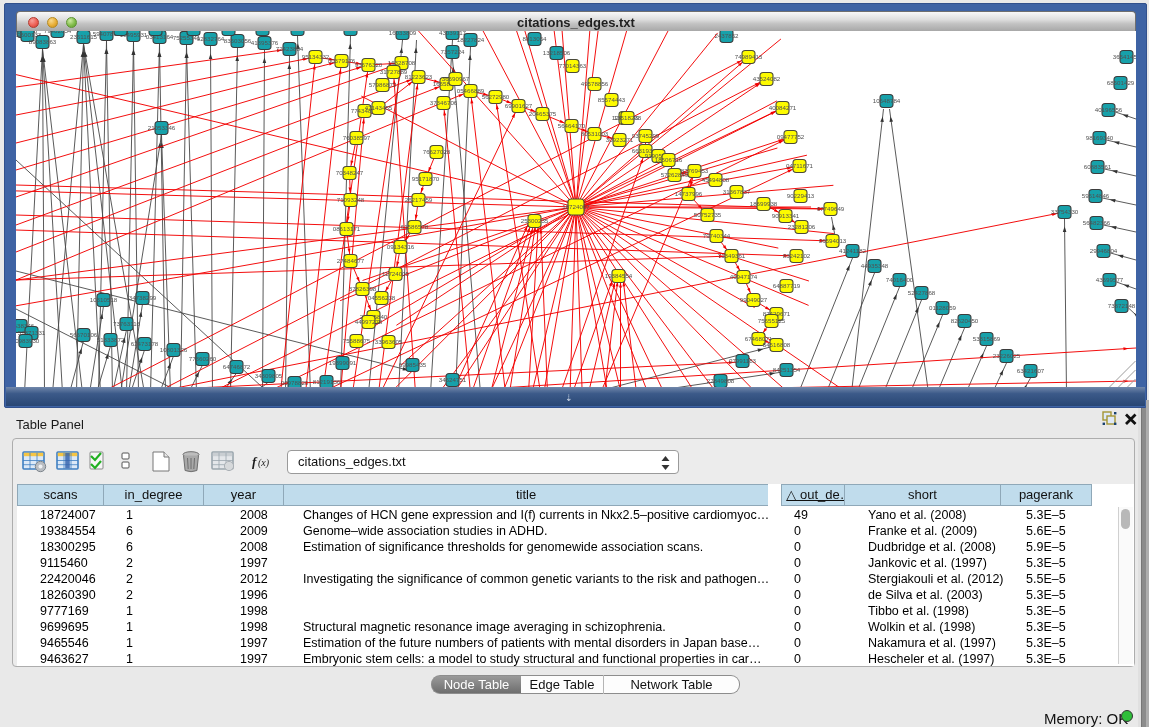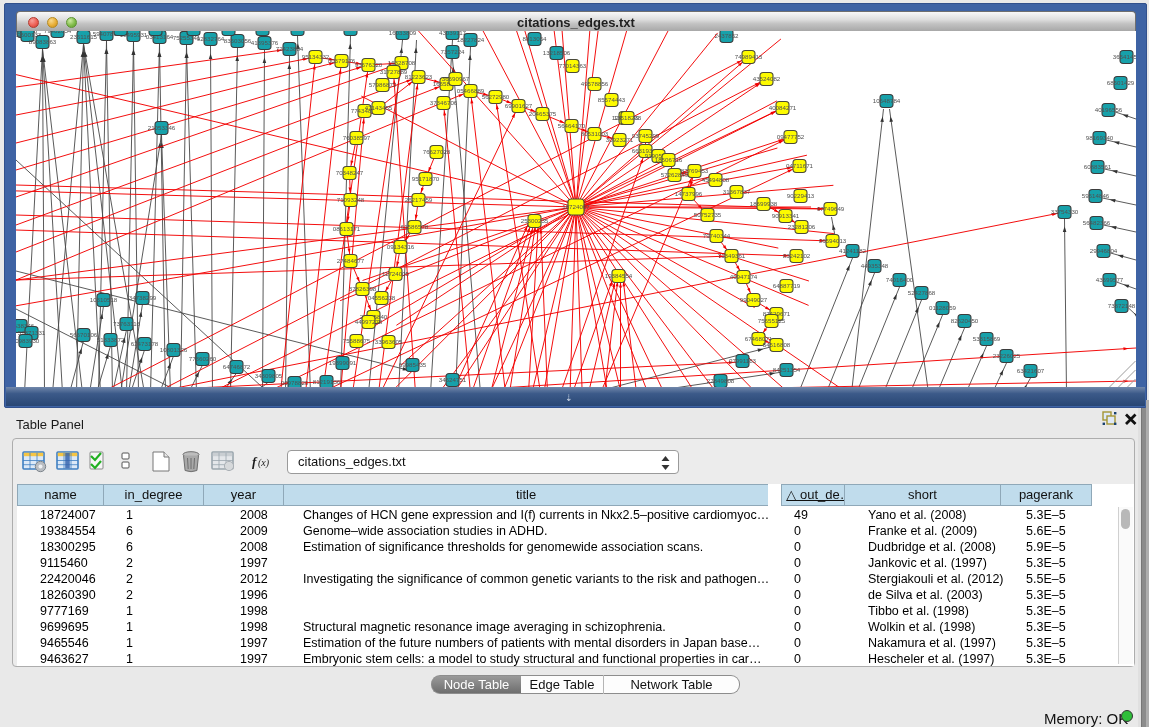--- a/index.html
+++ b/index.html
@@ -762,21 +762,21 @@
         <line x1="14" y1="0.8" x2="14" y2="17" stroke="#9aa6ad" stroke-width="0.8"></line>
         <circle cx="17" cy="14" r="4.6" fill="#d6d9db" stroke="#aab0b5"></circle>
       </g>
 <text x="236" y="17" font-family="Liberation Serif, serif" font-style="italic" font-weight="bold" font-size="13" fill="#1a1a1a">f</text>
       <text x="242" y="17" font-family="Liberation Serif, serif" font-style="italic" font-size="10" fill="#1a1a1a">(x)</text>
 </svg></div>
 <div id="combo">citations_edges.txt<svg style="position:absolute; right:7px; top:4px;" width="11" height="16">
       <path d="M5.5,1 L9.5,6 L1.5,6 Z" fill="#333"></path>
       <path d="M5.5,15 L9.5,10 L1.5,10 Z" fill="#333"></path>
     </svg></div>
-<div class="th" style="left:17px; width:86px;">name</div>
+<div class="th" style="left:17px; width:86px;">scans</div>
 <div class="th" style="left:103px; width:100px;">in_degree</div>
 <div class="th" style="left:203px; width:80px;">year</div>
 <div class="th" style="left:283px; width:485px;">title</div>
 <div class="th" style="left:781px; width:76px;text-decoration:underline;">△ out_de…</div>
 <div class="th" style="left:844px; width:156px;">short</div>
 <div class="th" style="left:1000px; width:92px; border-right:1px solid #8fa8b8;">pagerank</div>
 <div class="row" style="top:508px">
 <span style="left:22px">18724007</span>
     <span style="left:108px">1</span>
     <span style="left:222px">2008</span>

